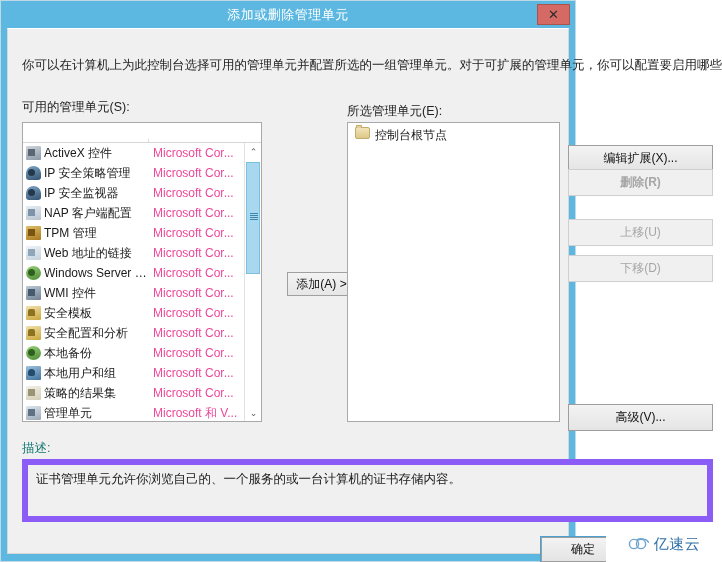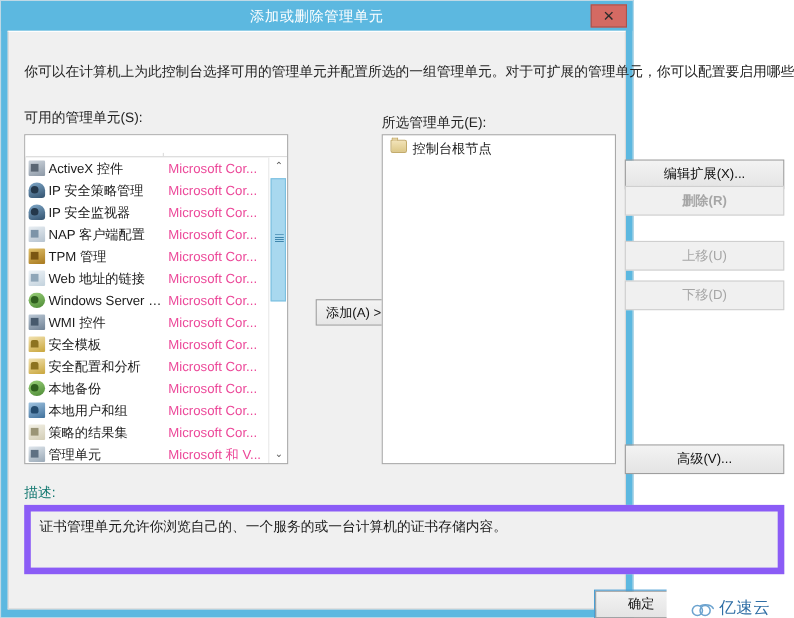--- a/index.html
+++ b/index.html
@@ -396,21 +396,21 @@
 
   
   #watermark {
     position: absolute;
     right: 0;
     bottom: 0;
     width: 116px;
     height: 36px;
     background: #ffffff;
     display: flex;
-    align-items: flex-end;
+    align-items: center;
     justify-content: center;
     gap: 4px;
     z-index: 30;
   }
   #wm-logo {
     width: 22px; height: 14px;
     position: relative;
     flex: 0 0 22px;
   }
   #wm-text {

